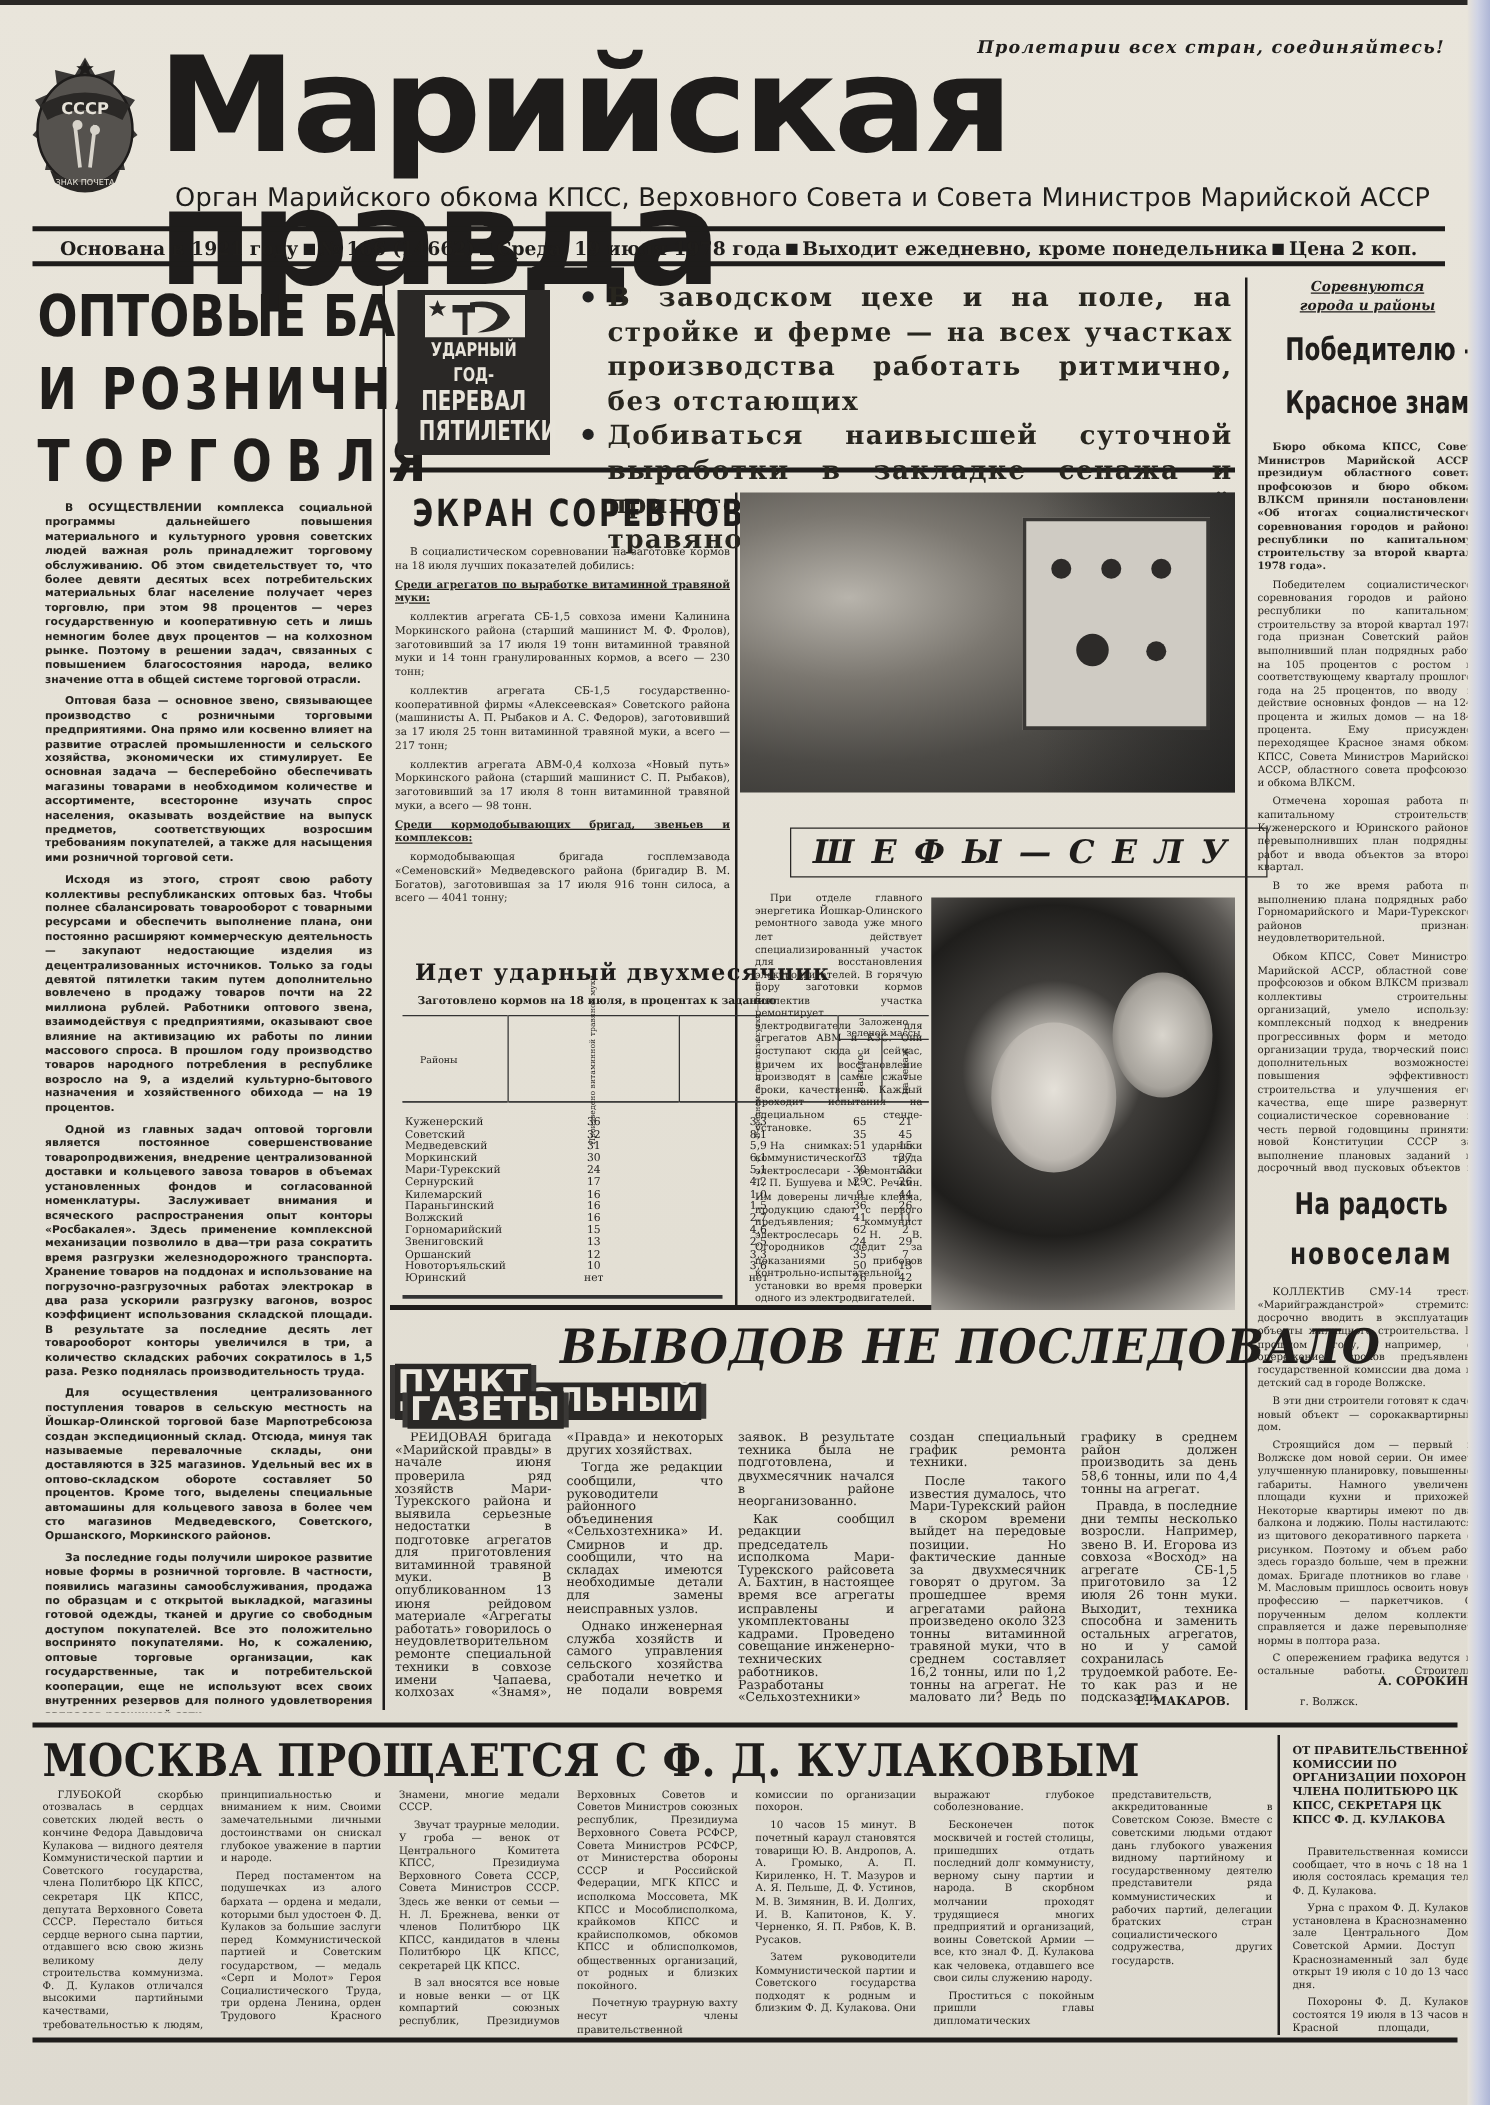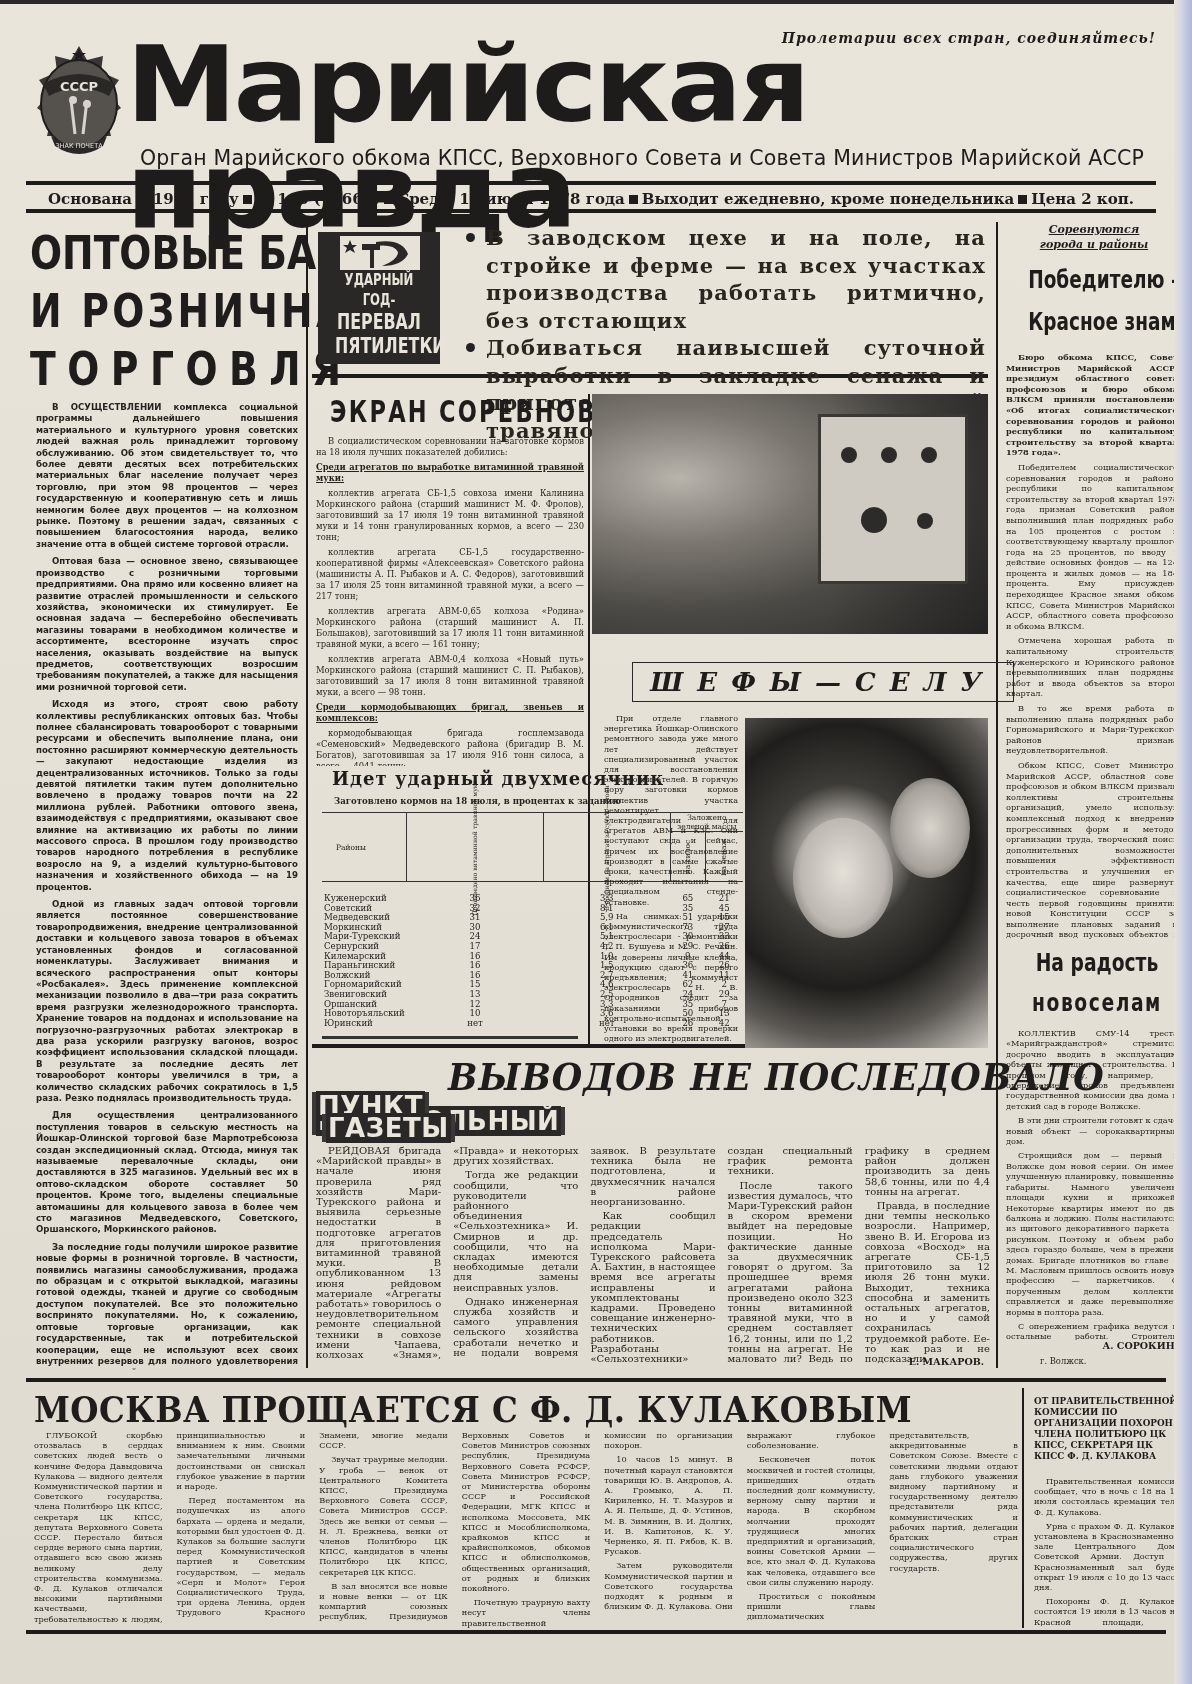--- a/index.html
+++ b/index.html
@@ -15,21 +15,21 @@
     background: linear-gradient(180deg, #e9e5db 0%, #e3dfd4 60%, #dedad0 100%);
   }
   .right-edge {
     position: absolute; right: 0; top: 0; width: 18px; height: 1684px;
     background: linear-gradient(90deg, #e7e3da 0%, #cfd3e4 45%, #aeb6d6 100%);
   }
   .abs { position: absolute; }
 
   
   .badge {
-    left: 29px; top: 44px; width: 100px; height: 120px; text-align: right;
+    left: 18px; top: 44px; width: 100px; height: 120px; text-align: right;
   }
   .slogan {
     right: 36px; top: 30px; font-family: "DejaVu Serif", serif;
     font-style: italic; font-weight: bold; font-size: 14px; letter-spacing: 1px;
   }
   .title {
     left: 126px; top: 32px; font-family: "DejaVu Sans", sans-serif;
     font-weight: bold; font-size: 106px; letter-spacing: -3px; line-height: 1;
     transform: scaleX(1.05); transform-origin: left top; color: #1e1c1b;
   }
@@ -252,21 +252,20 @@
     <div class="b">В заводском цехе и на поле, на стройке и ферме — на всех участках производства работать ритмично, без отстающих</div>
     <div class="b">Добиваться наивысшей суточной выработки в закладке сенажа и приготовлении витаминной травяной муки</div>
   </div>
 
   <div class="abs ekran-title">ЭКРАН СОРЕВНОВАНИЯ</div>
   <div class="abs body-serif" style="left:316px;top:436px;width:268px;height:330px;overflow:hidden;">
     <p>В социалистическом соревновании на заготовке кормов на 18 июля лучших показателей добились:</p>
     <p class="sub-u">Среди агрегатов по выработке витаминной травяной муки:</p>
     <p>коллектив агрегата СБ-1,5 совхоза имени Калинина Моркинского района (старший машинист М. Ф. Фролов), заготовивший за 17 июля 19 тонн витаминной травяной муки и 14 тонн гранулированных кормов, а всего — 230 тонн;</p>
     <p>коллектив агрегата СБ-1,5 государственно-кооперативной фирмы «Алексеевская» Советского района (машинисты А. П. Рыбаков и А. С. Федоров), заготовивший за 17 июля 25 тонн витаминной травяной муки, а всего — 217 тонн;</p>
-    <p>коллектив агрегата АВМ-0,65 колхоза «Родина» Моркинского района (старший машинист А. П. Большаков), заготовивший за 17 июля 11 тонн витаминной травяной муки, а всего — 161 тонну;</p>
     <p>коллектив агрегата АВМ-0,4 колхоза «Новый путь» Моркинского района (старший машинист С. П. Рыбаков), заготовивший за 17 июля 8 тонн витаминной травяной муки, а всего — 98 тонн.</p>
     <p class="sub-u">Среди кормодобывающих бригад, звеньев и комплексов:</p>
     <p>кормодобывающая бригада госплемзавода «Семеновский» Медведевского района (бригадир В. М. Богатов), заготовившая за 17 июля 916 тонн силоса, а всего — 4041 тонну;</p>
 
   </div>
 
   <div class="abs tbl-title">Идет ударный двухмесячник</div>
   <div class="abs tbl-sub body-serif">Заготовлено кормов на 18 июля, в процентах к заданию</div>
   <table class="data">
     <thead>

